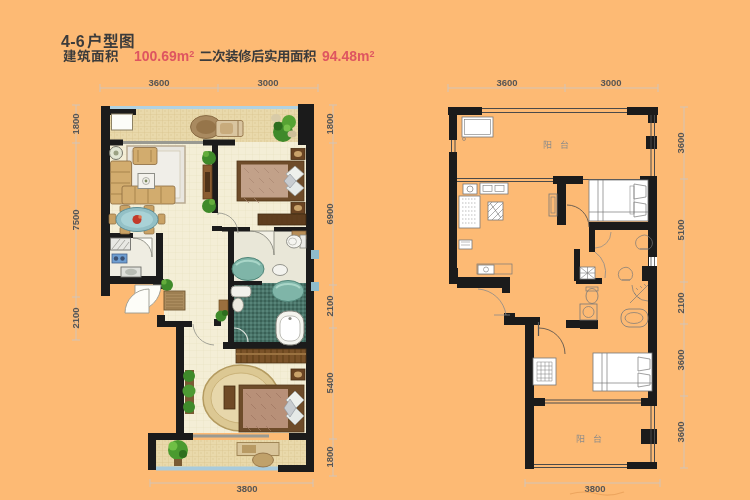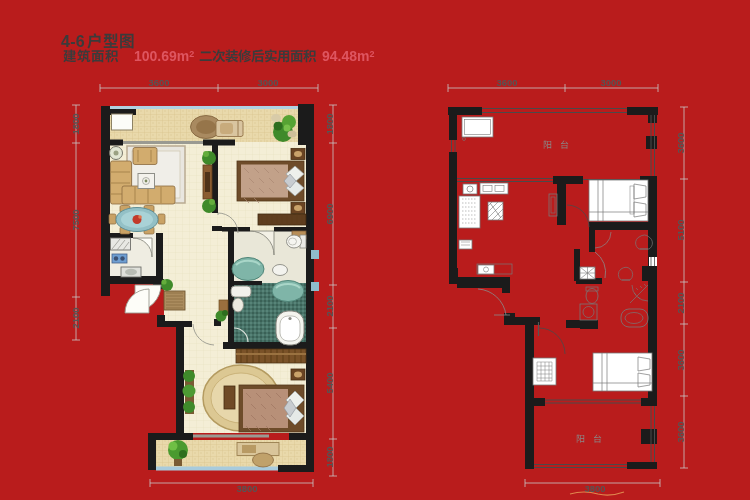--- a/index.html
+++ b/index.html
@@ -1,16 +1,16 @@
 <!DOCTYPE html>
 <html><head>
 <meta charset="utf-8">
 <style>
 html,body{margin:0;padding:0;background:#fff;}
-#page{position:relative;width:750px;height:500px;background:#b91c1c;overflow:hidden;
+#page{position:relative;width:750px;height:500px;background:#fdba74;overflow:hidden;
 font-family:"Liberation Sans", sans-serif;}
 text{font-family:"Liberation Sans", sans-serif;}
 .dim{font-size:9.5px;font-weight:bold;fill:#555555;}
 </style>
 </head>
 <body>
 <div id="page">
 <svg width="750" height="500" viewBox="0 0 750 500">
 <defs>
 <path id="b6237" d="M270 587H744V430H270V472ZM419 825C436 787 456 736 468 699H144V472C144 326 134 118 26 -24C55 -37 109 -75 132 -97C217 14 251 175 264 318H744V266H867V699H536L596 716C584 755 561 812 539 855Z"></path>

